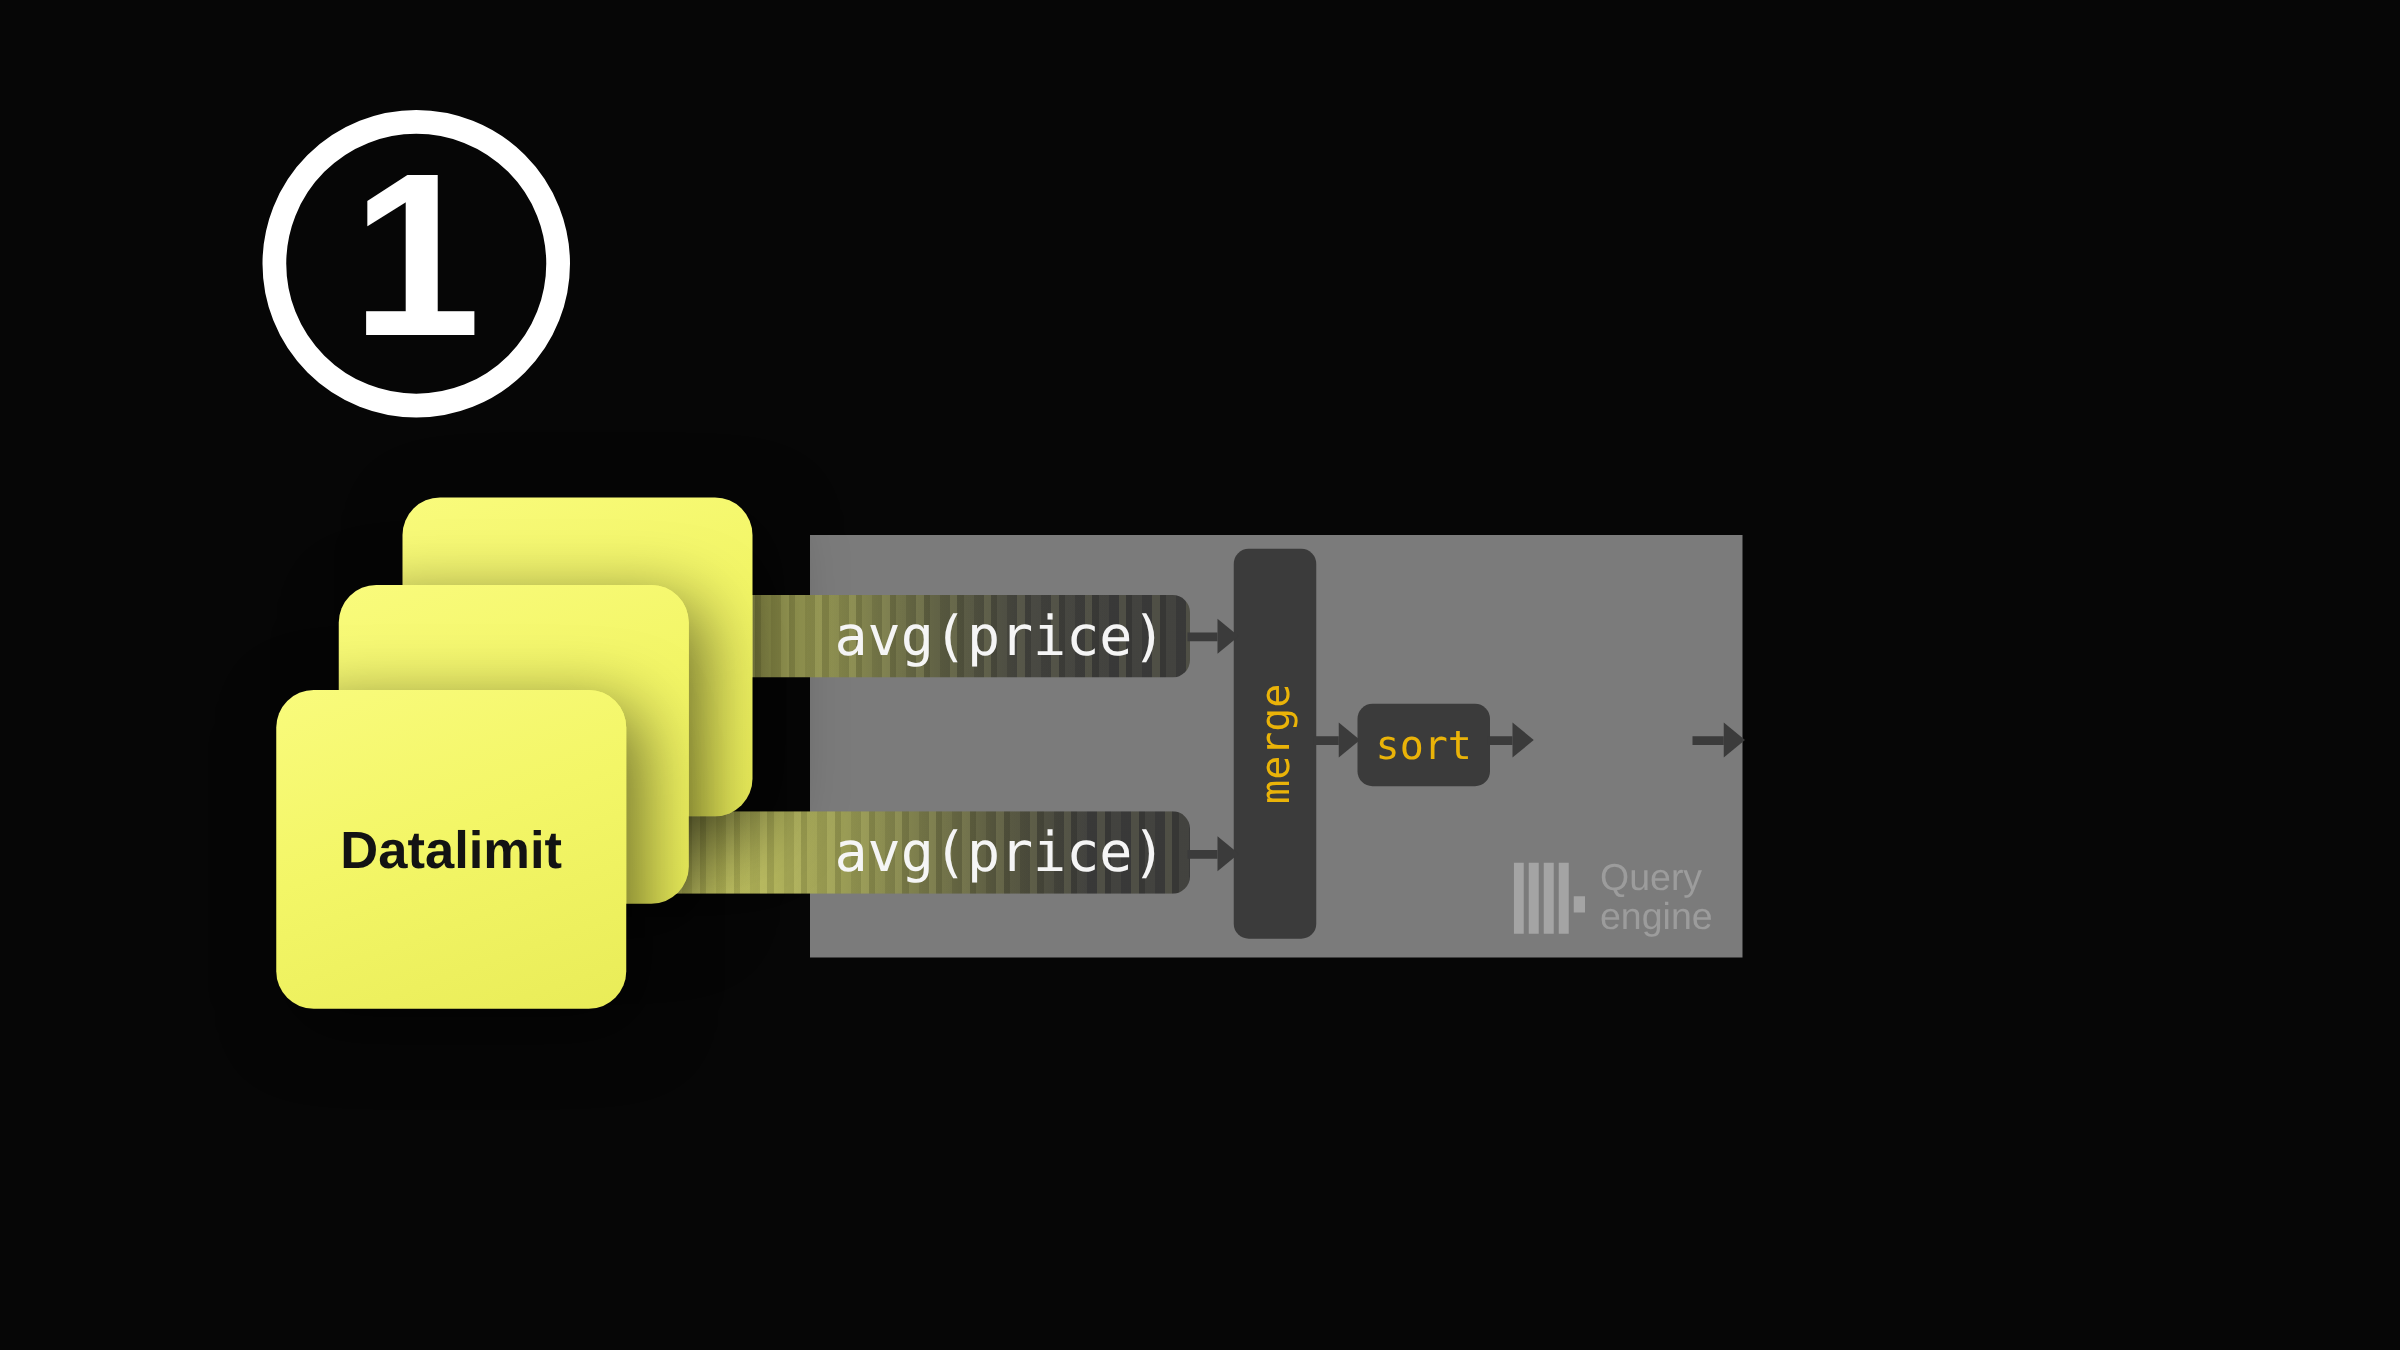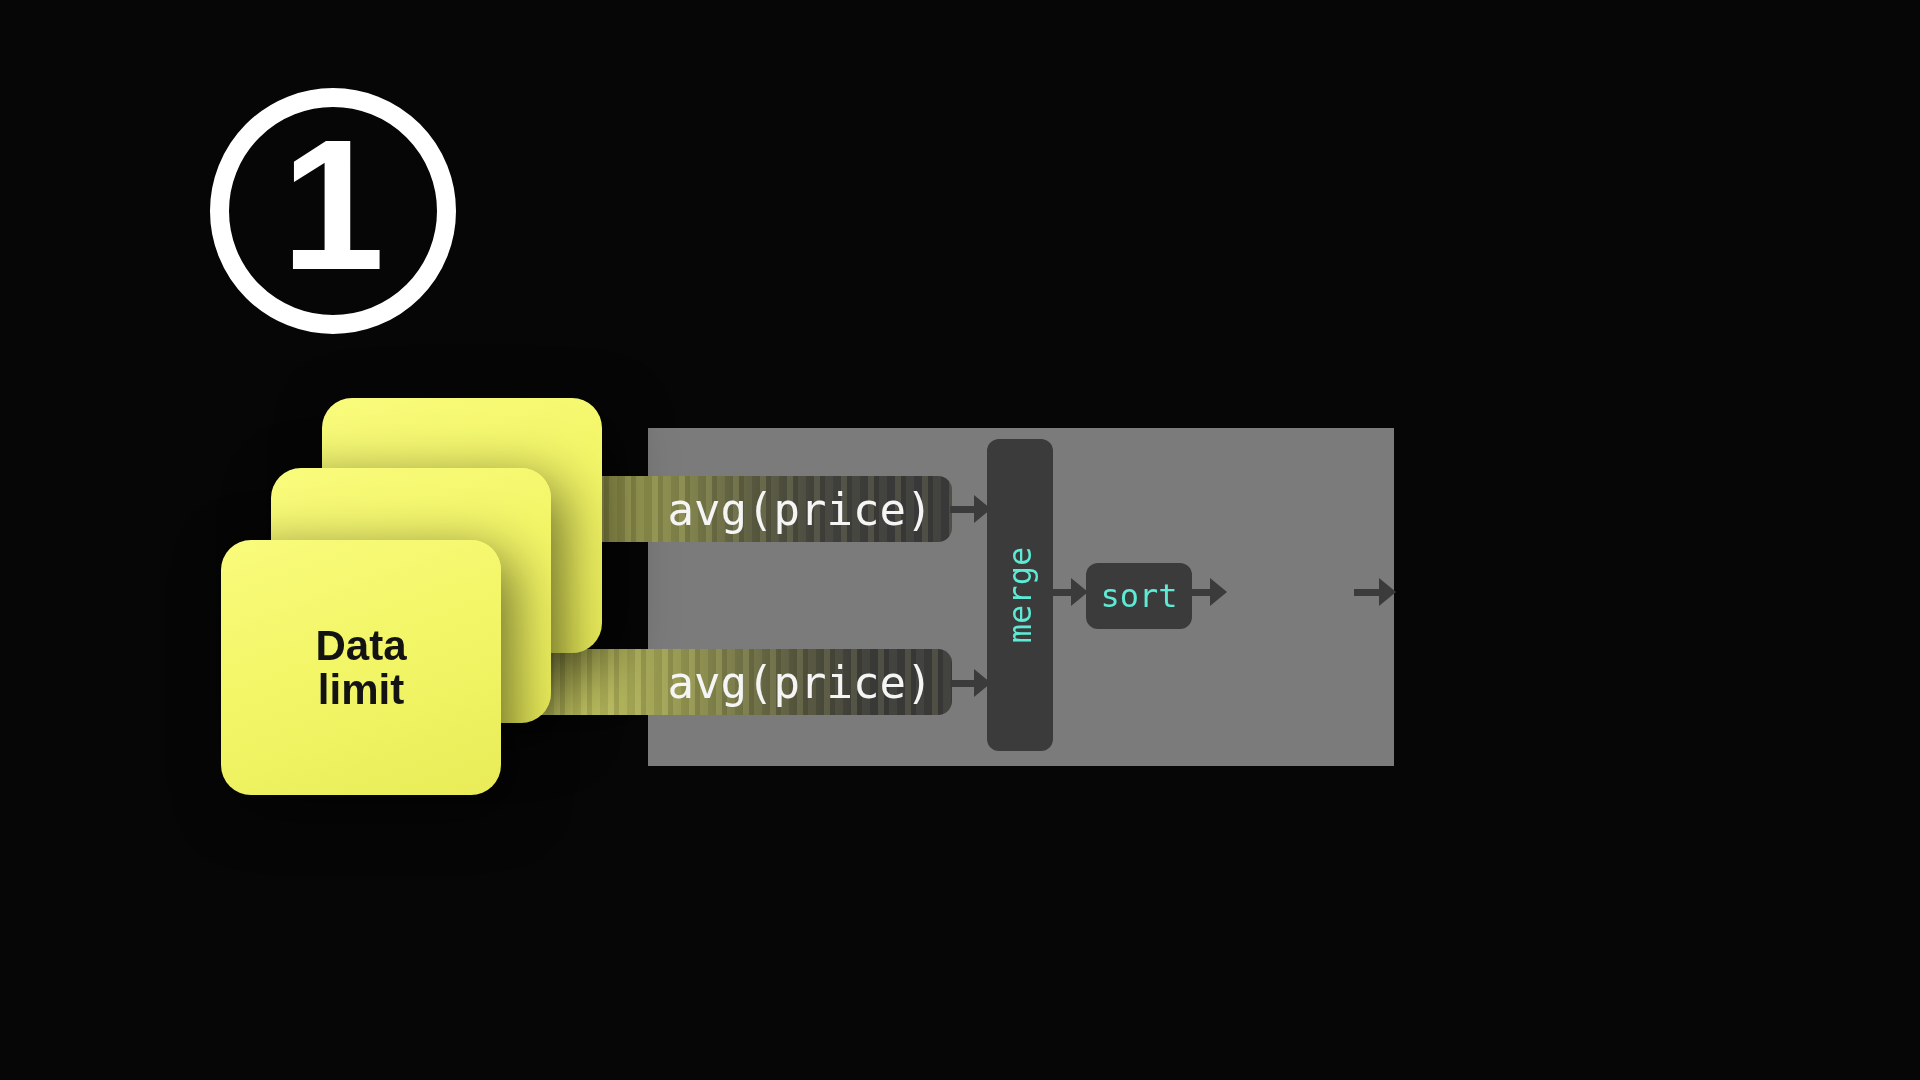--- a/index.html
+++ b/index.html
@@ -72,21 +72,21 @@
   .beam-bottom .node-label { left: 148px; }
 
   
   .node {
     position: absolute;
     background: #3b3b3b;
     border-radius: 12px;
     display: flex; align-items: center; justify-content: center;
     font-family: "DejaVu Sans Mono", monospace;
     font-size: 32px;
-    color: #5eead4;
+    color: #eab308;
     z-index: 3;
   }
   .node-merge { left: 987px; top: 439px; width: 66px; height: 312px; }
   .node-merge .vtext { transform: rotate(-90deg); white-space: nowrap; }
   .node-sort  { left: 1086px; top: 563px; width: 106px; height: 66px; }
   .node-limit { left: 1225px; top: 563px; width: 131px; height: 66px; }
 
   
   .arrow {
     position: absolute;
@@ -125,22 +125,22 @@
   
   .data-card {
     position: absolute;
     width: 280px; height: 255px;
     border-radius: 30px;
     background: linear-gradient(160deg, #f9fb7c 0%, #f3f667 45%, #e9ec58 100%);
     box-shadow: 12px 14px 55px rgba(0,0,0,0.55);
   }
   .card-back   { left: 322px; top: 398px; z-index: 4; }
   .card-middle { left: 271px; top: 468px; z-index: 5; }
-  .card-front  { left: 221px; top: 540px; z-index: 6;
-    display: flex; flex-direction: column; align-items: center; justify-content: center; }
+  .card-front  { left: 221px; top: 552px; z-index: 6;
+    display: flex; flex-direction: row; align-items: center; justify-content: center; }
   .card-front .card-label {
     font-size: 42px;
     line-height: 44px;
     font-weight: bold;
     color: #131313;
     text-align: center;
   }
 </style>
 </head>
 <body>
@@ -181,20 +181,35 @@
   </div>
   <div class="arrow arrow-sort-limit">
     <div class="shaft"></div>
     <div class="head"></div>
   </div>
   <div class="arrow arrow-limit-out">
     <div class="shaft"></div>
     <div class="head"></div>
   </div>
 
+  <div class="engine-brand">
+    <svg width="57" height="62" viewBox="0 0 57 62">
+      <g fill="#a4a4a4">
+        <rect x="0" y="0" width="8" height="57"></rect>
+        <rect x="12" y="0" width="8" height="57"></rect>
+        <rect x="24" y="0" width="8" height="57"></rect>
+        <rect x="36" y="0" width="8" height="57"></rect>
+        <rect x="48" y="27" width="9" height="13"></rect>
+      </g>
+    </svg>
+    <div class="brand-text">
+      <div>Query</div>
+      <div>engine</div>
+    </div>
+  </div>
 
   <div class="data-card card-back"></div>
   <div class="data-card card-middle"></div>
   <div class="data-card card-front">
     <div class="card-label">Data</div>
     <div class="card-label">limit</div>
   </div>
 
 </div>
 

